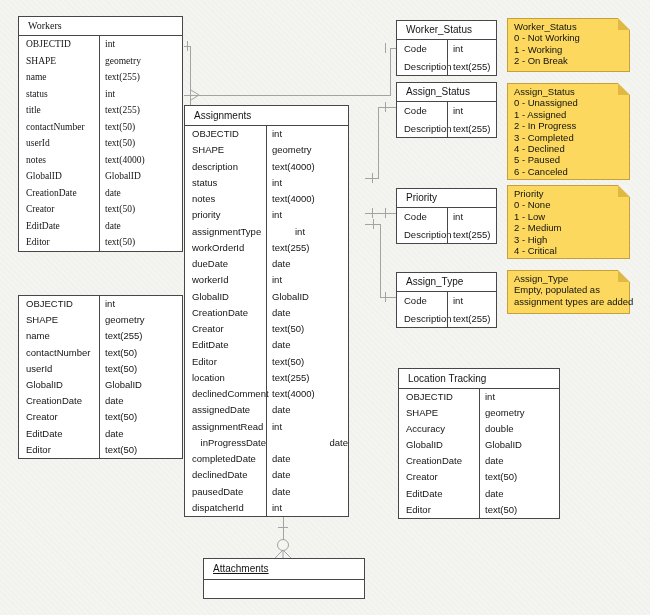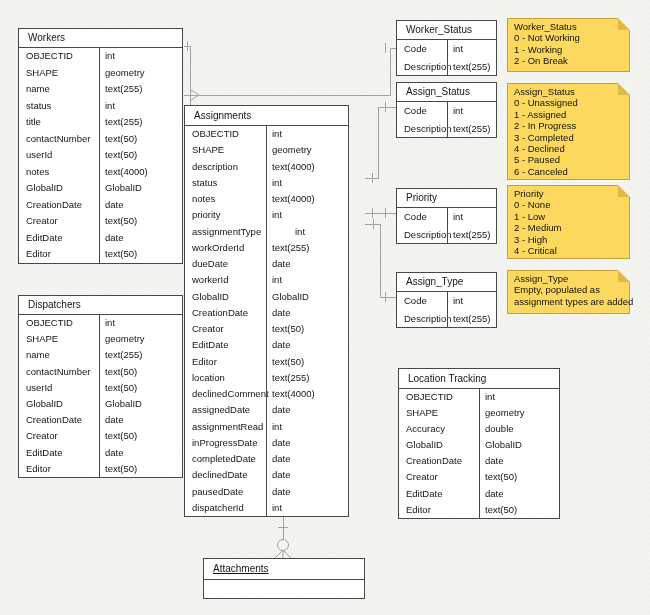--- a/index.html
+++ b/index.html
@@ -71,21 +71,21 @@
       <path d="M385,292 V302"></path>
 
       <path d="M283,514 V540"></path>
       <path d="M278,527 H288"></path>
       <circle cx="283" cy="545" r="5.5" fill="#f4f4f1" shape-rendering="auto"></circle>
       <path d="M283,550 L275,558 M283,550 L283,558 M283,550 L291,558" shape-rendering="auto"></path>
     </g>
   </svg>
 
   <div id="entities">
-      <div class="entity" style="left: 18px; top: 28px; width: 165px;">
+      <div class="entity" style="left: 18px; top: 16px; width: 165px; font-family: Liberation Serif, serif;">
         <div class="entity-title" style="height: 18px; line-height: 18px;">Workers</div>
         <div class="entity-body">
           <div class="field-row" style="height: 16.5px; line-height: 16.5px;">
             <div class="cell label" style="width: 80px;">OBJECTID</div>
             <div class="cell type">int</div>
           </div>
           <div class="field-row" style="height: 16.5px; line-height: 16.5px;">
             <div class="cell label" style="width: 80px;">SHAPE</div>
             <div class="cell type">geometry</div>
           </div>
@@ -130,21 +130,20 @@
             <div class="cell type">date</div>
           </div>
           <div class="field-row" style="height: 16.5px; line-height: 16.5px;">
             <div class="cell label" style="width: 80px;">Editor</div>
             <div class="cell type">text(50)</div>
           </div>
           <div class="col-divider" style="left: 80px;"></div>
         </div>
       </div>
       <div class="entity" style="left: 18px; top: 295px; width: 165px;">
-        <div class="entity-title" style="height: 18px; line-height: 18px;">Dispatchers</div>
         <div class="entity-body">
           <div class="field-row" style="height: 16.2px; line-height: 16.2px;">
             <div class="cell label" style="width: 80px;">OBJECTID</div>
             <div class="cell type">int</div>
           </div>
           <div class="field-row" style="height: 16.2px; line-height: 16.2px;">
             <div class="cell label" style="width: 80px;">SHAPE</div>
             <div class="cell type">geometry</div>
           </div>
           <div class="field-row" style="height: 16.2px; line-height: 16.2px;">
@@ -254,21 +253,21 @@
             <div class="cell type">text(4000)</div>
           </div>
           <div class="field-row" style="height: 16.25px; line-height: 16.25px;">
             <div class="cell label" style="width: 81px;">assignedDate</div>
             <div class="cell type">date</div>
           </div>
           <div class="field-row" style="height: 16.25px; line-height: 16.25px;">
             <div class="cell label" style="width: 81px;">assignmentRead</div>
             <div class="cell type">int</div>
           </div>
-          <div class="field-row" style="height: 16.25px; line-height: 16.25px;">
+          <div class="field-row" style="height: 16.25px; line-height: 16.25px; text-align: right;">
             <div class="cell label" style="width: 81px;">inProgressDate</div>
             <div class="cell type">date</div>
           </div>
           <div class="field-row" style="height: 16.25px; line-height: 16.25px;">
             <div class="cell label" style="width: 81px;">completedDate</div>
             <div class="cell type">date</div>
           </div>
           <div class="field-row" style="height: 16.25px; line-height: 16.25px;">
             <div class="cell label" style="width: 81px;">declinedDate</div>
             <div class="cell type">date</div>

